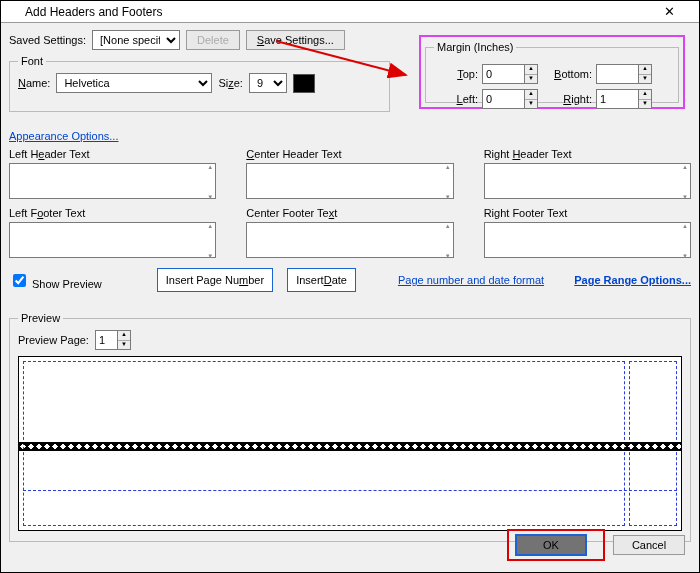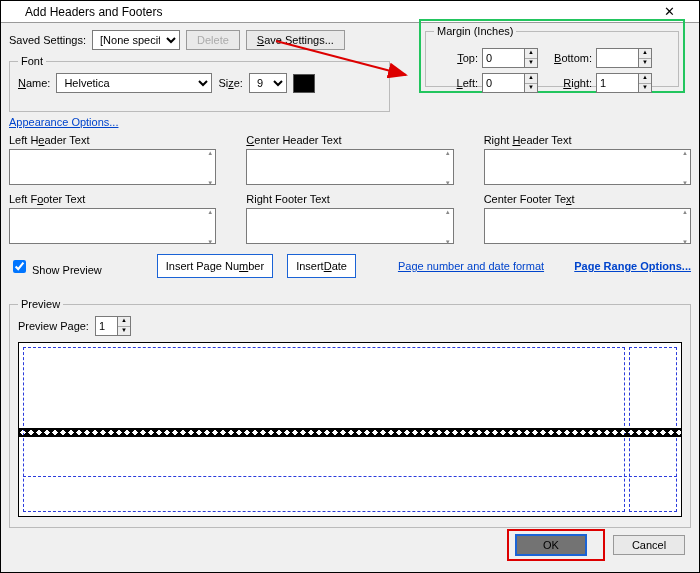--- a/index.html
+++ b/index.html
@@ -11,21 +11,21 @@
   .content { padding: 7px 8px; }
   .row { display: flex; align-items: center; gap: 6px; }
   .btn { height: 20px; padding: 0 10px; border: 1px solid #999; background: #e9e9e9; cursor: pointer; display: inline-flex; align-items: center; }
   .btn-disabled { color: #aaa; }
   select, input[type=text] { height: 20px; border: 1px solid #7a7a7a; background: #fff; padding: 0 3px; }
   .link { color: #0044cc; text-decoration: underline; cursor: pointer; }
   fieldset { border: 1px solid #bbb; margin: 0; padding: 6px 8px 8px 8px; }
   legend { padding: 0 3px; }
   .fontbox { position: relative; width: 381px; height: 57px; margin-top: 5px; }
   .swatch { width: 22px; height: 19px; background: #000; border: 1px solid #555; }
-  .margin-box { position: absolute; right: 14px; top: 18px; width: 266px; height: 74px; border: 2px solid #22c55e; }
+  .margin-box { position: absolute; right: 14px; top: 34px; width: 266px; height: 74px; border: 2px solid #d946ef; }
   .margin-fs { border: 1px solid #bbb; position: absolute; inset: 4px; }
   .mrow { display: flex; align-items: center; margin: 5px 0 0 10px; gap: 4px; }
   .spin { display: inline-flex; align-items: stretch; }
   .spin input { width: 42px; border-right: none; }
   .spinbtns { display: flex; flex-direction: column; width: 14px; border: 1px solid #7a7a7a; }
   .spinbtns div { flex: 1; font-size: 6px; text-align: center; line-height: 7px; background: #eee; border-bottom: 1px solid #aaa; cursor: pointer; }
   .spinbtns div:last-child { border-bottom: none; }
   .sel { background: #0a62c9; color: #fff; }
   .arrow-svg { position: absolute; left: 270px; top: 30px; pointer-events: none; }
   .grid3 { display: flex; gap: 30px; margin-top: 6px; }
@@ -81,21 +81,21 @@
           <option>Helvetica</option>
         </select>
         <span>Si<span class="u">z</span>e:</span>
         <select style="width:38px;">
           <option>9</option>
         </select>
         <span class="swatch"></span>
       </div>
     </fieldset>
 
-    <div style="margin-top:4px;">
+    <div style="margin-top:18px;">
       <span class="link">Appearance Options...</span>
     </div>
 
     <div class="margin-box">
       <fieldset class="margin-fs">
         <legend>Margin (Inches)</legend>
         <div class="mrow">
           <span style="width:34px;text-align:right;"><span class="u">T</span>op:</span>
           <span class="spin">
             <input type="text" value="0" style="">
@@ -173,29 +173,29 @@
     <div class="grid3">
       <div class="col">
         <span class="lbl">Left F<span class="u">o</span>oter Text</span>
         <div class="ta-wrap"><textarea style=""></textarea>
           <div class="scrl">
               <div>▲</div>
               <div>▼</div>
             </div></div>
       </div>
       <div class="col">
+        <span class="lbl">Center Footer Te<span class="u">x</span>t</span>
+        <div class="ta-wrap"><textarea style=""></textarea>
+          <div class="scrl">
+              <div>▲</div>
+              <div>▼</div>
+            </div></div>
+      </div>
+      <div class="col">
         <span class="lbl">Right Footer Text</span>
-        <div class="ta-wrap"><textarea style=""></textarea>
-          <div class="scrl">
-              <div>▲</div>
-              <div>▼</div>
-            </div></div>
-      </div>
-      <div class="col">
-        <span class="lbl">Center Footer Te<span class="u">x</span>t</span>
         <div class="ta-wrap"><textarea style=""></textarea>
           <div class="scrl">
               <div>▲</div>
               <div>▼</div>
             </div></div>
       </div>
     </div>
 
     <div class="midrow">
       <label style="display:flex;align-items:flex-end;gap:3px;">

